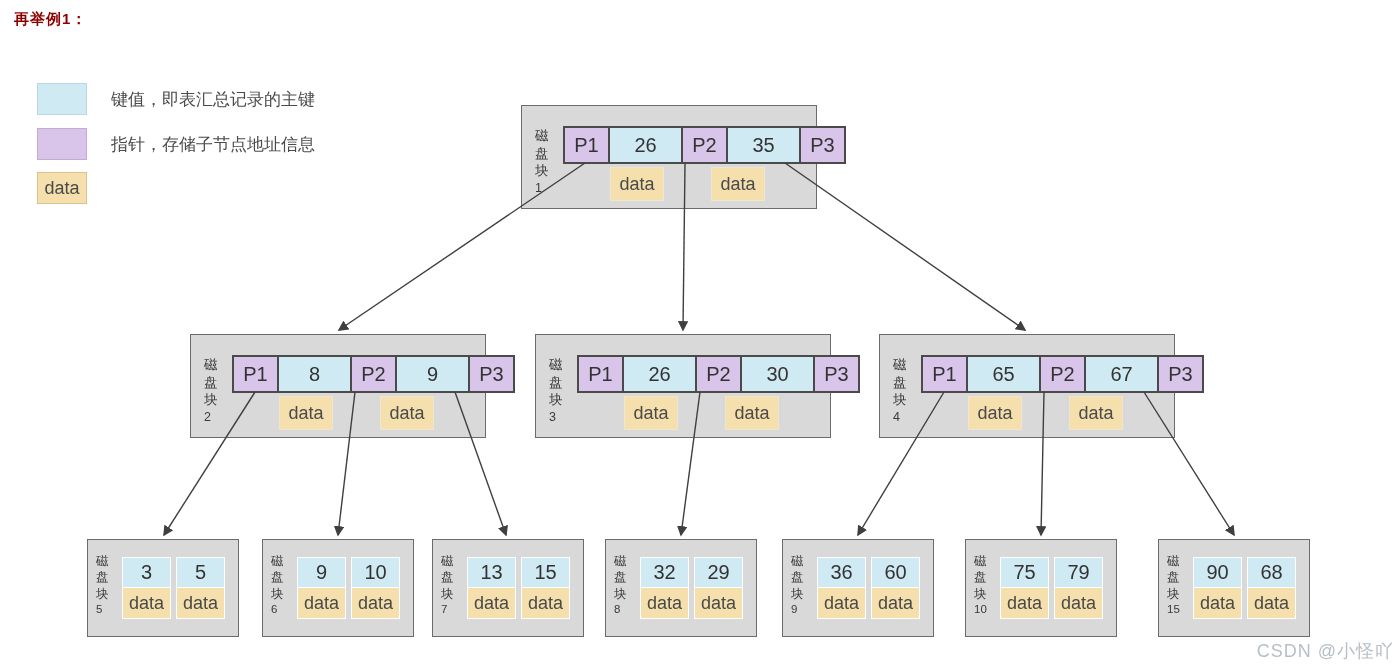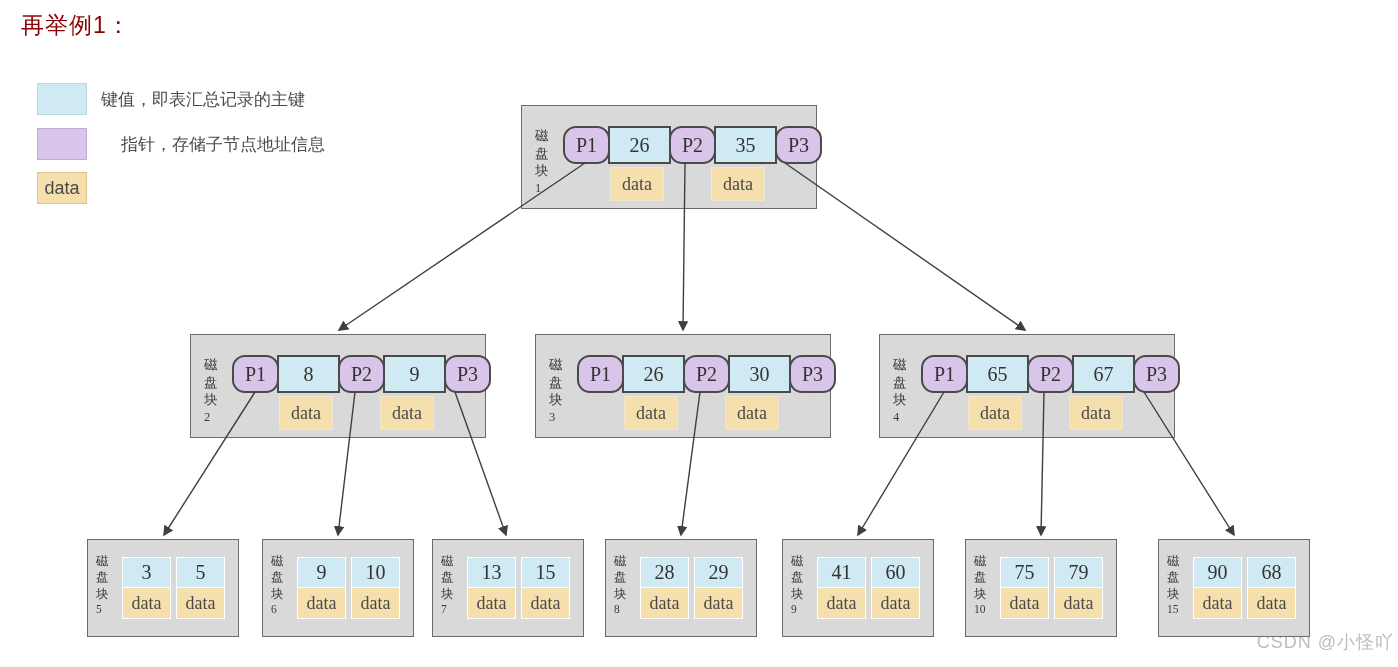--- a/index.html
+++ b/index.html
@@ -8,64 +8,63 @@
     background:#ffffff;
   }
   .canvas{
     position:relative;
     width:1398px;height:667px;
     background:var(--c-page_bg,#ffffff);
     overflow:hidden;
   }
   
   .title{
-    position:absolute;left:21px;top:10px;
-    font-size:23px;font-weight:normal;
+    position:absolute;left:14px;top:10px;
+    font-size:15px;font-weight:bold;
     color:var(--c-title,#8b0000);
     letter-spacing:1px;
   }
   
   .legend-item{position:absolute;left:37px;height:32px;display:flex;align-items:center;}
   .legend-swatch{
     width:50px;height:32px;box-sizing:border-box;flex:0 0 50px;
     display:flex;align-items:center;justify-content:center;
     font-size:18px;color:#4a4a4a;
   }
   .sw-key{background:var(--c-key,#cfeaf2);border:1px solid #b9d9e2;}
   .sw-pointer{background:var(--c-pointer,#d9c4ea);border:1px solid #c3aad8;}
   .sw-data{background:var(--c-data,#f5dfad);border:1px solid #ddc28e;}
-  .legend-text{margin-left:14px;font-size:17px;color:#4a4a4a;white-space:nowrap;}
+  .legend-text{margin-left:24px;font-size:17px;color:#4a4a4a;white-space:nowrap;}
   
   .block{
     position:absolute;box-sizing:border-box;
     background:var(--c-block_bg,#d9d9d9);
     border:1.5px solid #6b6b6b;
     z-index:1;
-    font-family:Liberation Serif, serif;
   }
   .inode{width:296px;height:104px;}
   .leaf{width:152px;height:98px;}
   .vlabel{position:absolute;color:#3a3a3a;}
   .inode .vlabel{left:13px;top:21px;}
   .leaf  .vlabel{left:8px;top:13px;}
   .vchars{width:1.15em;word-break:break-all;font-size:13.5px;line-height:1.3;}
   .leaf .vchars{font-size:12.5px;line-height:1.3;}
   .vnum{font-size:12.5px;line-height:1.3;}
   .leaf .vnum{font-size:11.5px;}
   
   .cellrow{position:absolute;left:41px;top:20px;display:flex;}
   .cell{
     box-sizing:border-box;height:38px;
     border:2px solid #4a4a4a;
     display:flex;align-items:center;justify-content:center;
     font-size:20px;color:#333333;
   }
   .cell + .cell{margin-left:-2px;}
-  .cell.p{width:47px;background:var(--c-pointer,#d9c4ea);border-radius:13px;}
-  .cell.k{width:63px;background:var(--c-key,#cfeaf2);}
+  .cell.p{width:47px;background:var(--c-pointer,#d9c4ea);}
+  .cell.k{width:75px;background:var(--c-key,#cfeaf2);}
   .databox{
     position:absolute;top:61px;width:54px;height:34px;box-sizing:border-box;
     background:var(--c-data,#f5dfad);
     border:1px solid #efe6cd;
     display:flex;align-items:center;justify-content:center;
     font-size:18px;color:#4a4a4a;
   }
   .databox.d1{left:88px;}
   .databox.d2{left:189px;}
   
@@ -81,36 +80,36 @@
   .ldata{
     box-sizing:border-box;height:32px;margin-top:-1px;border:1px solid #ffffff;
     background:var(--c-data,#f5dfad);
     display:flex;align-items:center;justify-content:center;
     font-size:18px;color:#4a4a4a;
   }
   
   svg.arrows{position:absolute;left:0;top:0;z-index:5;pointer-events:none;}
   
   .watermark{
-    position:absolute;right:4px;bottom:13px;
+    position:absolute;right:4px;bottom:4px;
     font-size:18px;color:#b6bfc7;letter-spacing:1px;
   }
 </style>
 </head>
 <body style="--c-title: #8b0000; --c-key: #cfeaf2; --c-pointer: #d9c4ea; --c-data: #f5dfad; --c-block_bg: #d9d9d9; --c-arrow: #3f3f3f; --c-page_bg: #ffffff;">
 
 <div class="canvas">
 
   <div class="title">再举例1：</div>
 
   <div class="legend-item" style="top:83px;">
     <div class="legend-swatch sw-key"></div>
     <div class="legend-text">键值，即表汇总记录的主键</div>
   </div>
-  <div class="legend-item" style="top:128px;gap:20px;">
+  <div class="legend-item" style="top:128px;">
     <div class="legend-swatch sw-pointer"></div>
     <div class="legend-text">指针，存储子节点地址信息</div>
   </div>
   <div class="legend-item" style="top:172px;">
     <div class="legend-swatch sw-data">data</div>
   </div>
 
   <svg class="arrows" width="1398" height="667">
     <defs>
       <marker id="arr" viewBox="0 0 10 10" refX="8.5" refY="5" markerWidth="7.5" markerHeight="7.5" orient="auto-start-reverse">
@@ -239,36 +238,36 @@
       <div class="ldata">data</div>
     </div>
   </div>
 
   <div class="block leaf" style="left:605px;top:539px;">
     <div class="vlabel">
       <div class="vchars">磁盘块</div>
       <div class="vnum">8</div>
     </div>
     <div class="leafcol c1">
-      <div class="lkey">28</div>
+      <div class="lkey">32</div>
       <div class="ldata">data</div>
     </div>
     <div class="leafcol c2">
       <div class="lkey">29</div>
       <div class="ldata">data</div>
     </div>
   </div>
 
   <div class="block leaf" style="left:782px;top:539px;">
     <div class="vlabel">
       <div class="vchars">磁盘块</div>
       <div class="vnum">9</div>
     </div>
     <div class="leafcol c1">
-      <div class="lkey">41</div>
+      <div class="lkey">36</div>
       <div class="ldata">data</div>
     </div>
     <div class="leafcol c2">
       <div class="lkey">60</div>
       <div class="ldata">data</div>
     </div>
   </div>
 
   <div class="block leaf" style="left:965px;top:539px;">
     <div class="vlabel">

